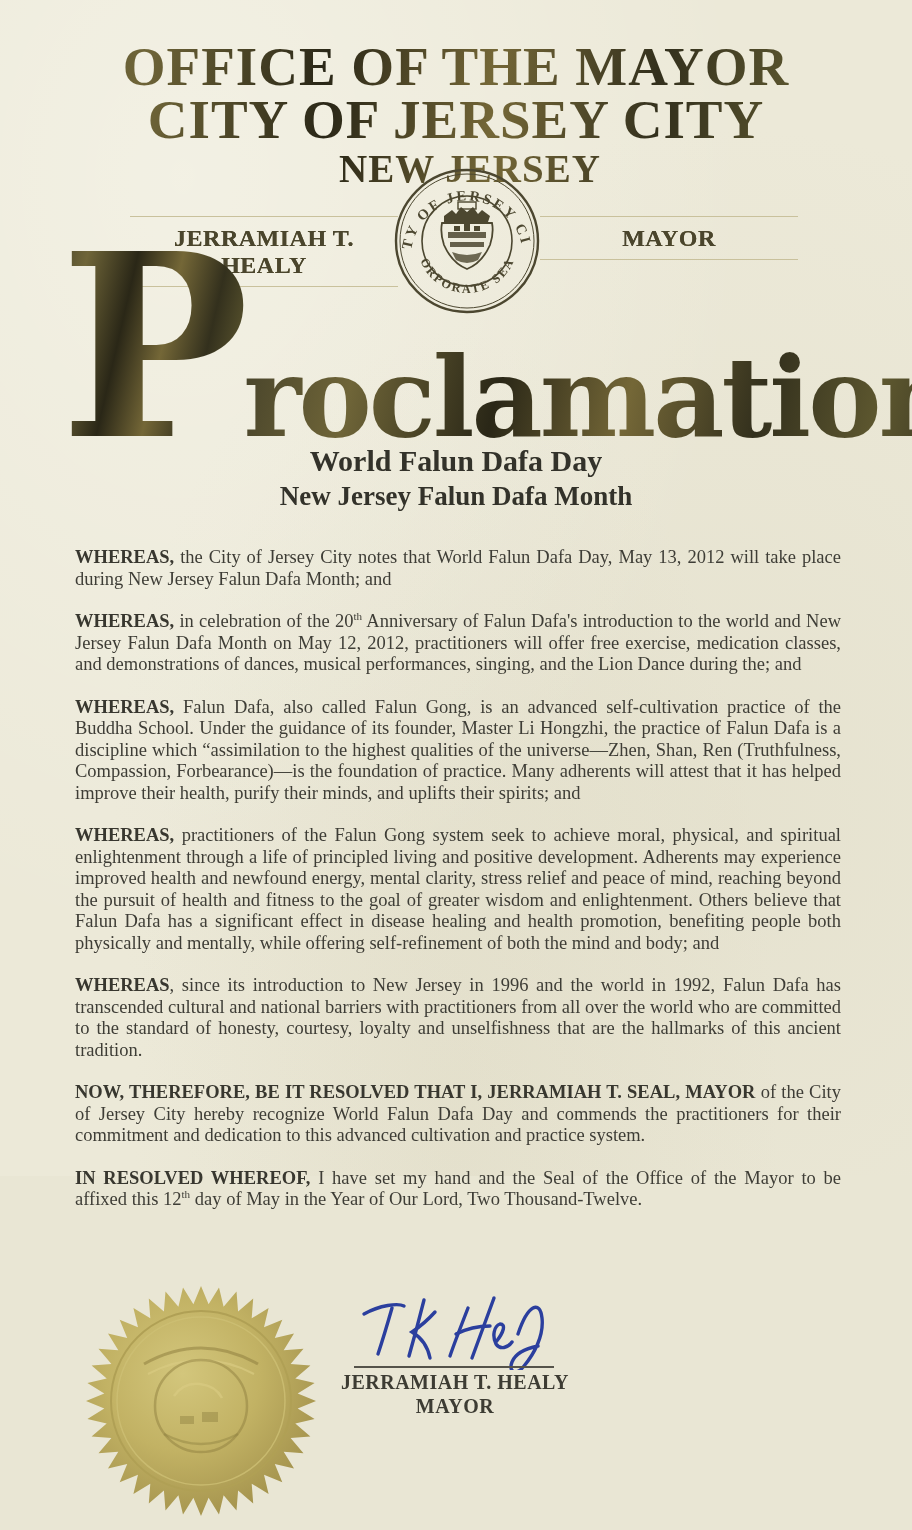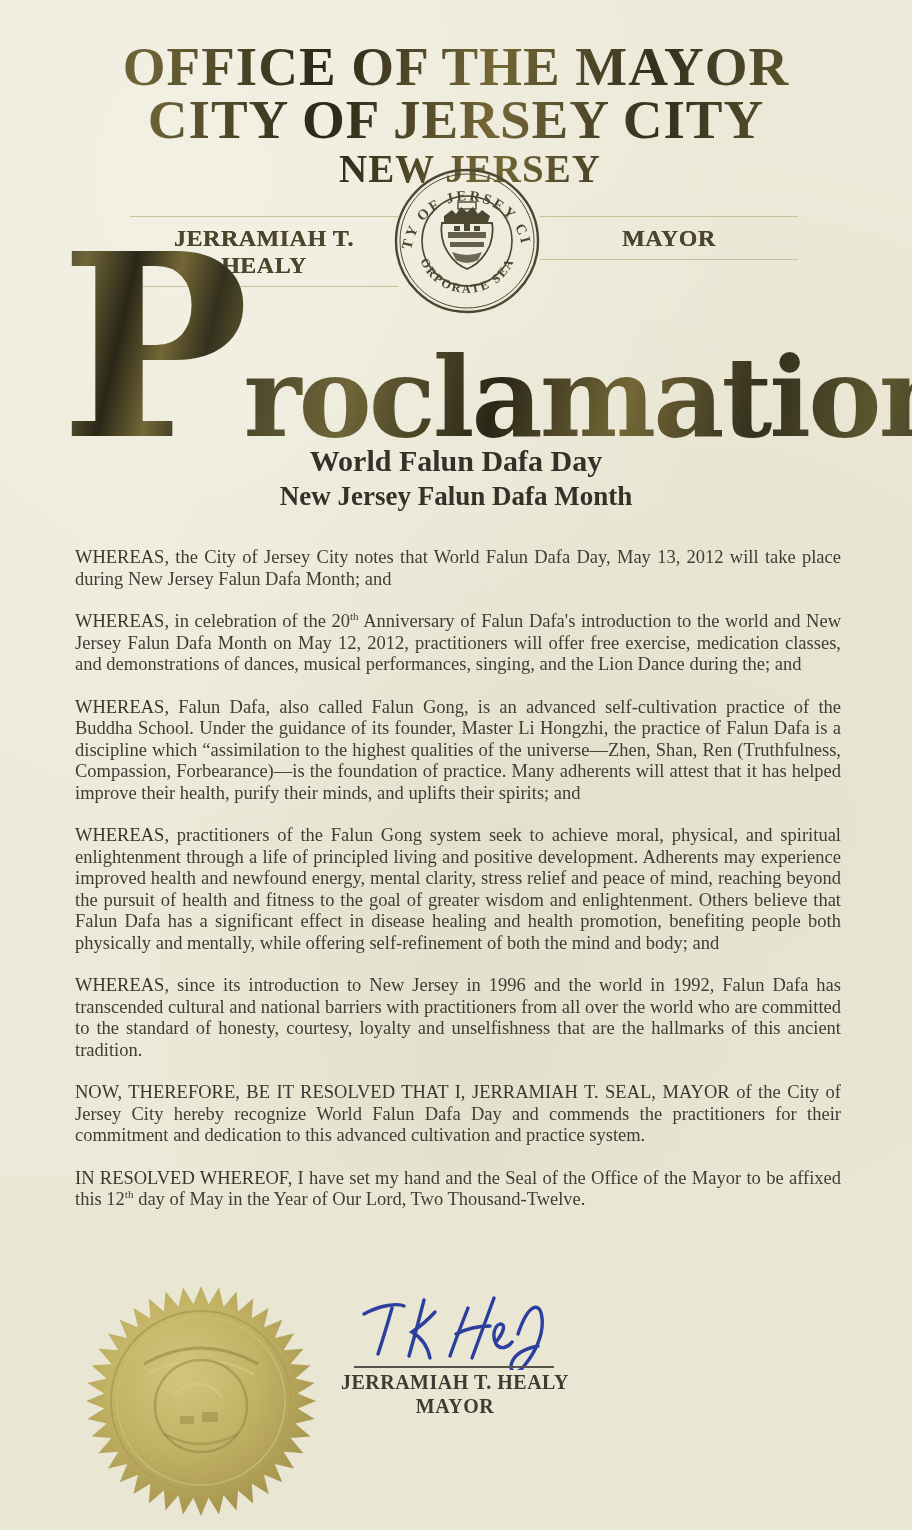--- a/index.html
+++ b/index.html
@@ -36,21 +36,21 @@
   .title-initial{font-size:252px;line-height:190px;letter-spacing:-6px;}
   .title-rest{font-size:110px;line-height:190px;letter-spacing:-3px;}
 
   .subtitle{position:absolute;left:0;width:100%;text-align:center;font-weight:bold;color:#33322a;}
   .subtitle-1{top:444px;font-size:30px;}
   .subtitle-2{top:481px;font-size:27px;}
 
   .body-text{position:absolute;top:547px;left:75px;width:766px;
     font-size:18.5px;line-height:21.5px;color:#3e3d36;text-align:justify;}
   .body-text p{margin:0 0 21px 0;}
-  .body-text .b{font-weight:normal;color:#38372f;}
+  .body-text .b{font-weight:bold;color:#38372f;}
   .body-text sup{font-size:60%;line-height:0;vertical-align:super;}
 
   .gold-seal{position:absolute;left:84px;top:1284px;width:234px;height:234px;}
 
   .sig-scribble{position:absolute;left:336px;top:1292px;width:228px;height:78px;}
   .sig-line{position:absolute;left:354px;top:1366px;width:200px;border-top:2px solid #55534a;}
   .sig-block{position:absolute;left:330px;top:1370px;width:250px;text-align:center;
     font-weight:bold;color:#3d3c33;font-size:20px;line-height:24px;letter-spacing:.5px;}
 </style>
 </head>

